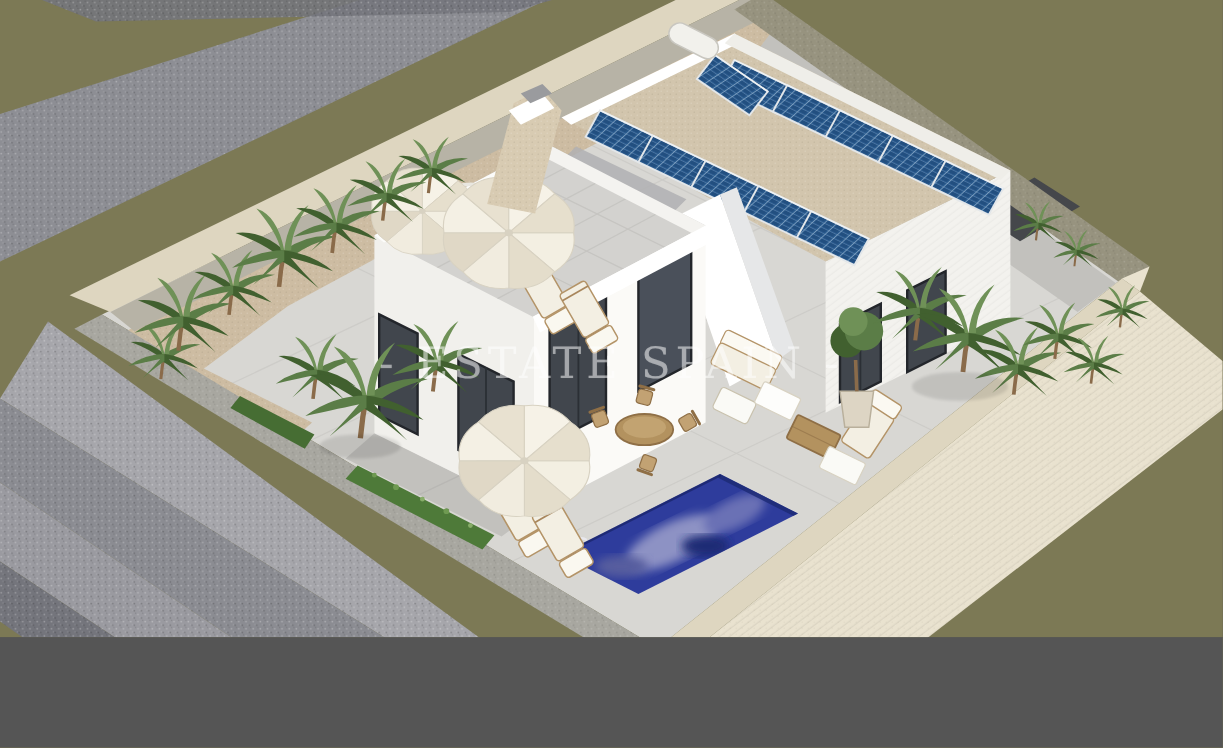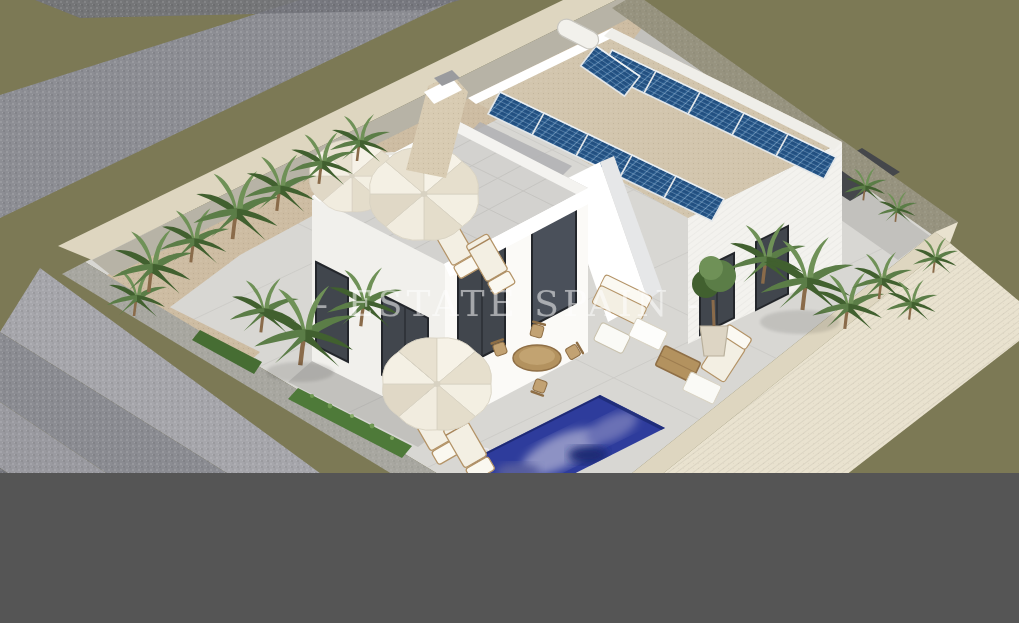--- a/index.html
+++ b/index.html
@@ -1,16 +1,16 @@
 <!DOCTYPE html>
 <html style="--background_olive: #7c7955; --road_gravel: #8d8e94; --gravel_light: #a6a6ab; --gravel_mid: #8b8c92; --gravel_dark: #74757c; --wall_cream: #e9e2cf; --wall_top: #ded6c0; --wall_shaded: #b7b3a6; --wall_gray_top: #a8a7a0; --pavement: #d8d7d3; --floor_tile: #d3d2cf; --sand_garden: #cdbca2; --roof_gravel: #d2c5ad; --villa_white: #f1f0ec; --villa_bright: #fbfaf7; --white_pure: #ffffff; --glass_dark: #41464d; --glass_frame: #23262b; --panel_blue: #2a5c90; --panel_dark: #1b4573; --pool_blue: #2e3c9c; --pool_light: #8d92c4; --pool_dark: #1c2a74; --wood: #b3925f; --wood_dark: #8f6f46; --cushion: #f3efe3; --lawn: #4e7a39; --palm_green: #5b7d47; --palm_mid: #6f9157; --palm_dark: #41602f; --carport_dark: #45474b; --driveway: #c2c1bd;"><head>
 <meta charset="utf-8">
 <style>
   html,body{margin:0;padding:0;background:#555;}
-  #stage{position:relative;width:1019px;height:473px;overflow:hidden;background:var(--background_olive,#7c7955);}
+  #stage{position:relative;width:1019px;height:531px;overflow:hidden;background:var(--background_olive,#7c7955);}
   #stage svg{position:absolute;left:0;top:0;display:block;}
   #watermark{
     position:absolute;left:50%;top:283px;transform:translateX(-50%);
     font-family:"DejaVu Serif","Liberation Serif",serif;
     font-size:36px;font-weight:400;letter-spacing:4px;white-space:nowrap;
     color:rgba(255,255,255,.45);text-shadow:0 0 1px rgba(255,255,255,.15);
     pointer-events:none;z-index:5;}
 </style>
 </head>
 <body>

